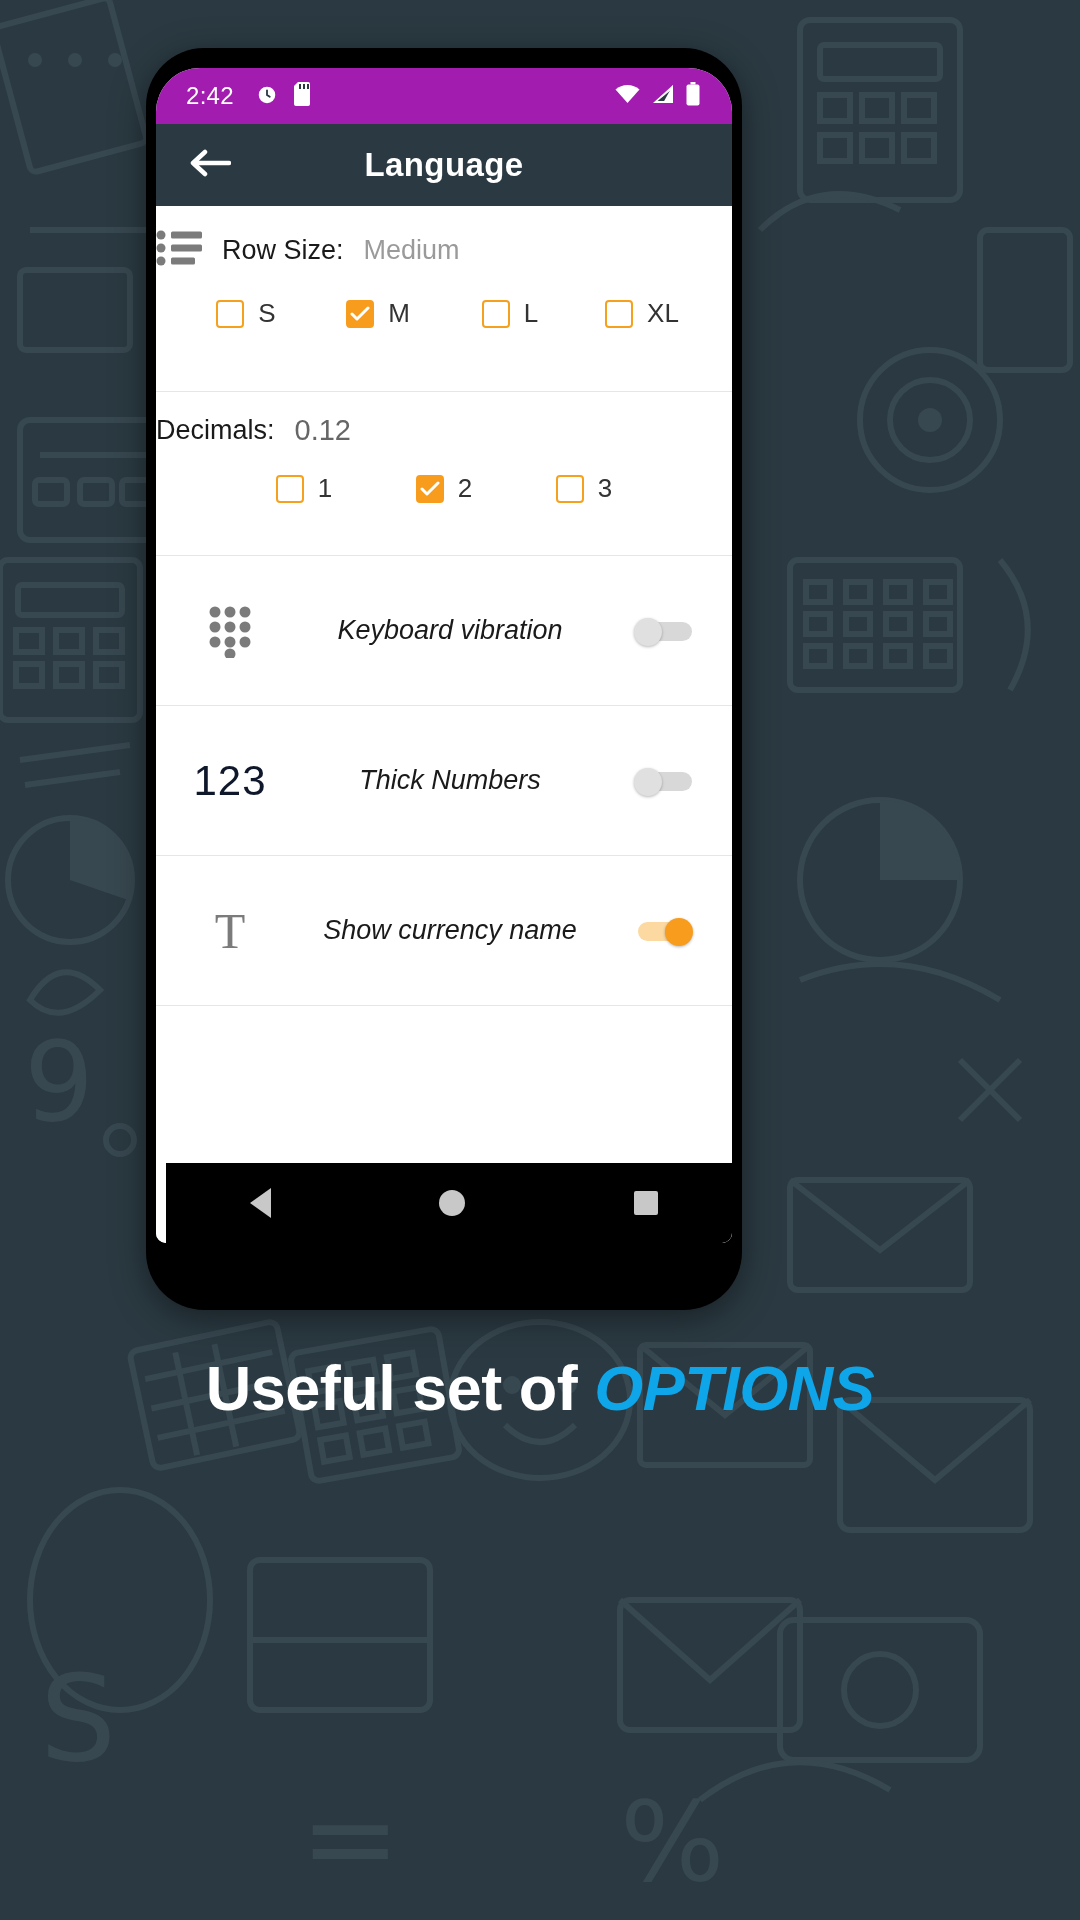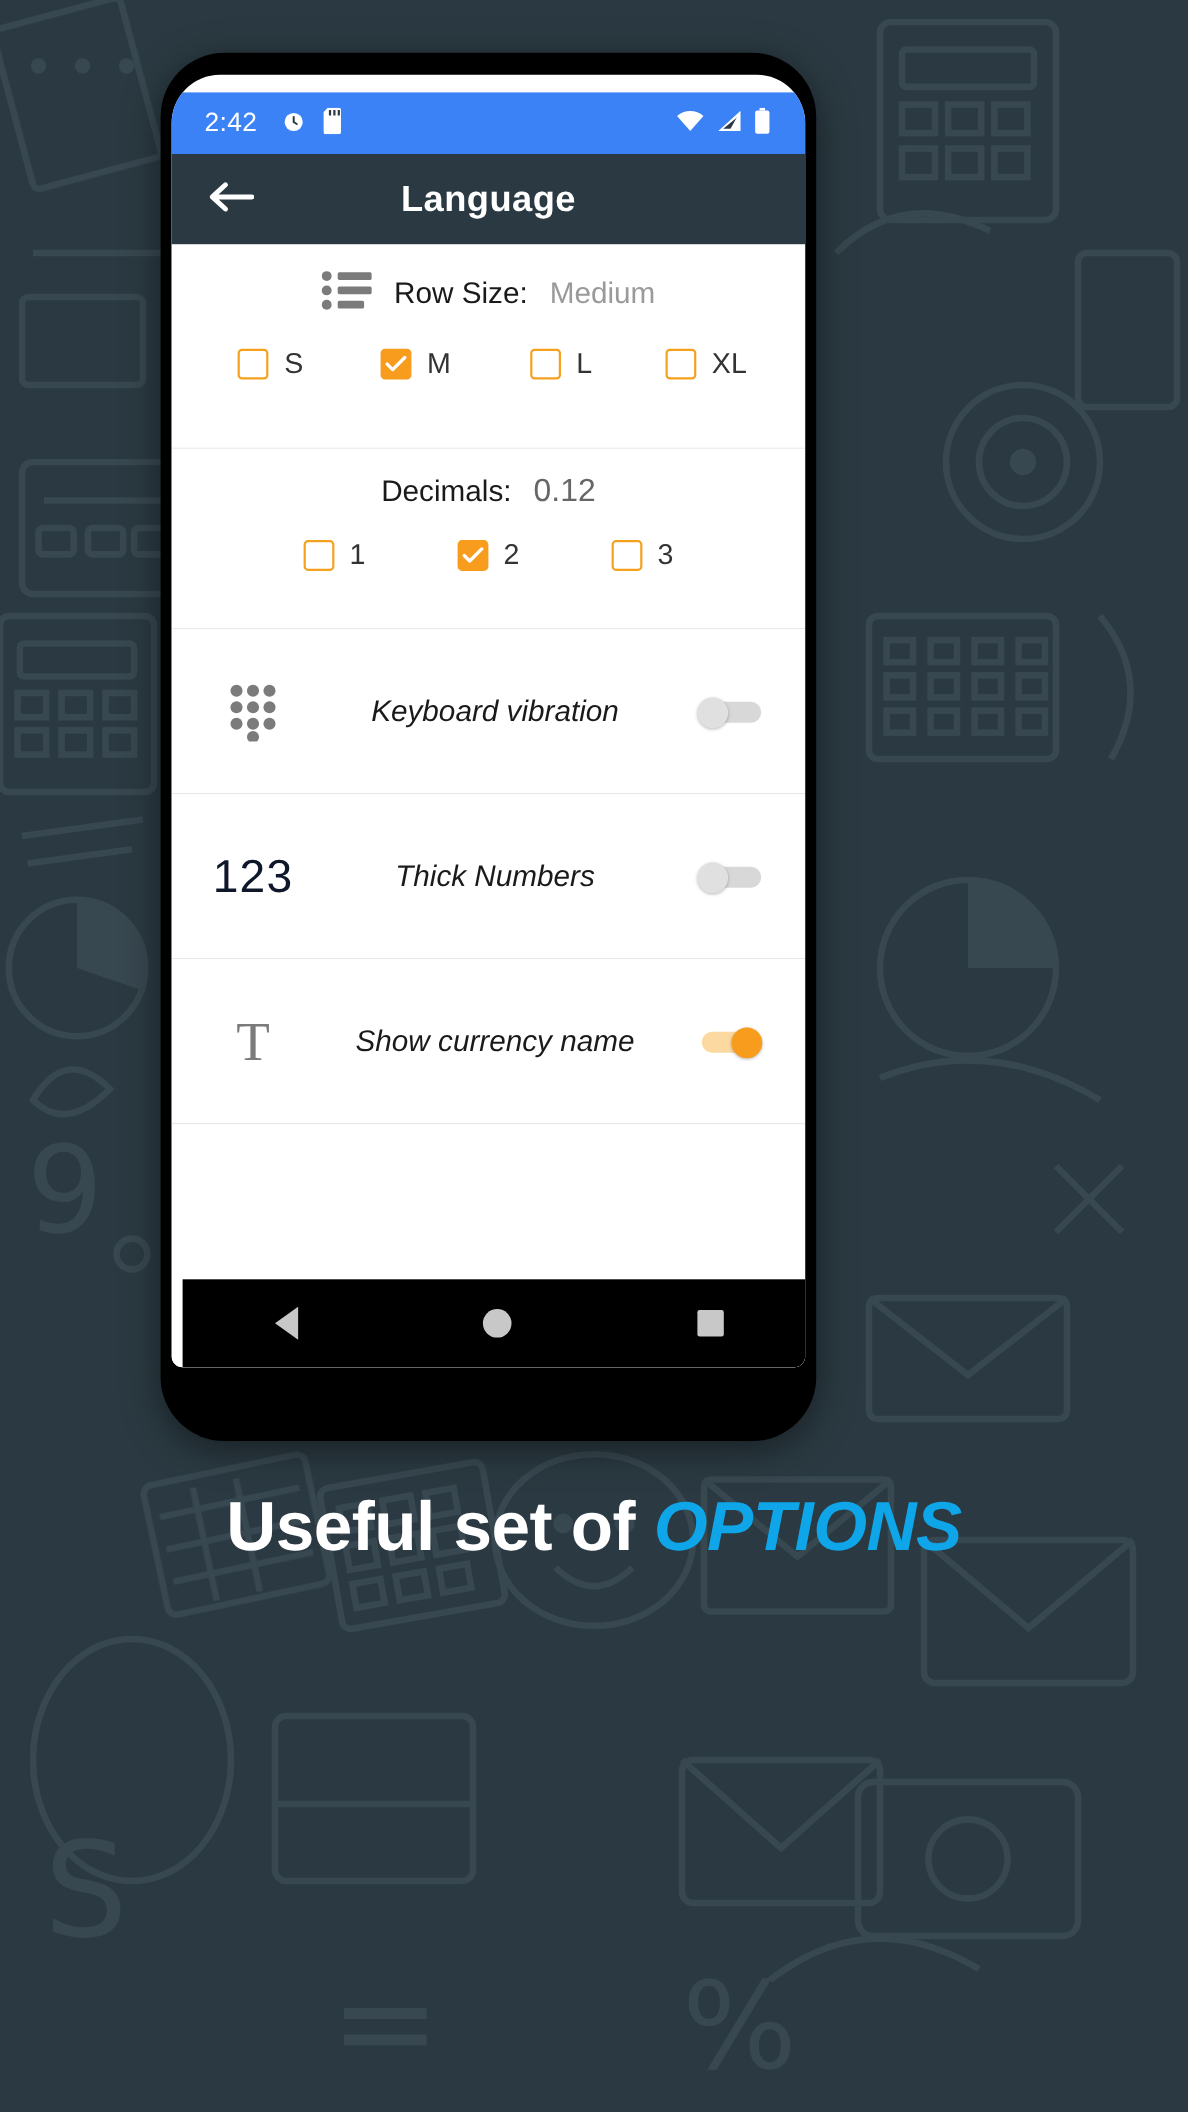--- a/index.html
+++ b/index.html
@@ -30,26 +30,25 @@
     left:10px; top:20px;
     width:576px; height:1175px;
     border-radius:44px 44px 10px 10px;
     overflow:hidden;
     background:#fff;
   }
 
   
   .status-bar {
     height:56px;
-    background:#3b82f6;
+    background:#a21caf;
     display:flex;
     align-items:center;
     padding:0 32px 0 30px;
     color:#fff;
-    margin-top:16px;
   }
   .status-time { font-size:24px; font-weight:400; letter-spacing:.3px; }
   .status-left-icons { display:flex; align-items:center; gap:16px; margin-left:22px; }
   .status-spacer { flex:1; }
   .status-right-icons { display:flex; align-items:center; gap:11px; }
 
   
   .app-bar {
     height:82px;
     background:#2b3a42;
@@ -99,21 +98,21 @@
   .lbl { font-size:27px; color:#1a1a1a; }
   .val { font-size:27px; color:#9a9a9a; margin-left:13px; }
 
   
   .block {
     border-bottom:1px solid #e6e6e6;
     background:#fff;
     padding:22px 0 20px;
   }
   .block-head {
-    display:flex; align-items:center; justify-content:center;
+    display:flex; align-items:center; 
     gap:16px;
     margin-bottom:26px;
   }
   .block-head .lbl { font-size:27px; }
   .opts {
     display:flex;
     align-items:center;
     justify-content:center;
   }
   .opt {

